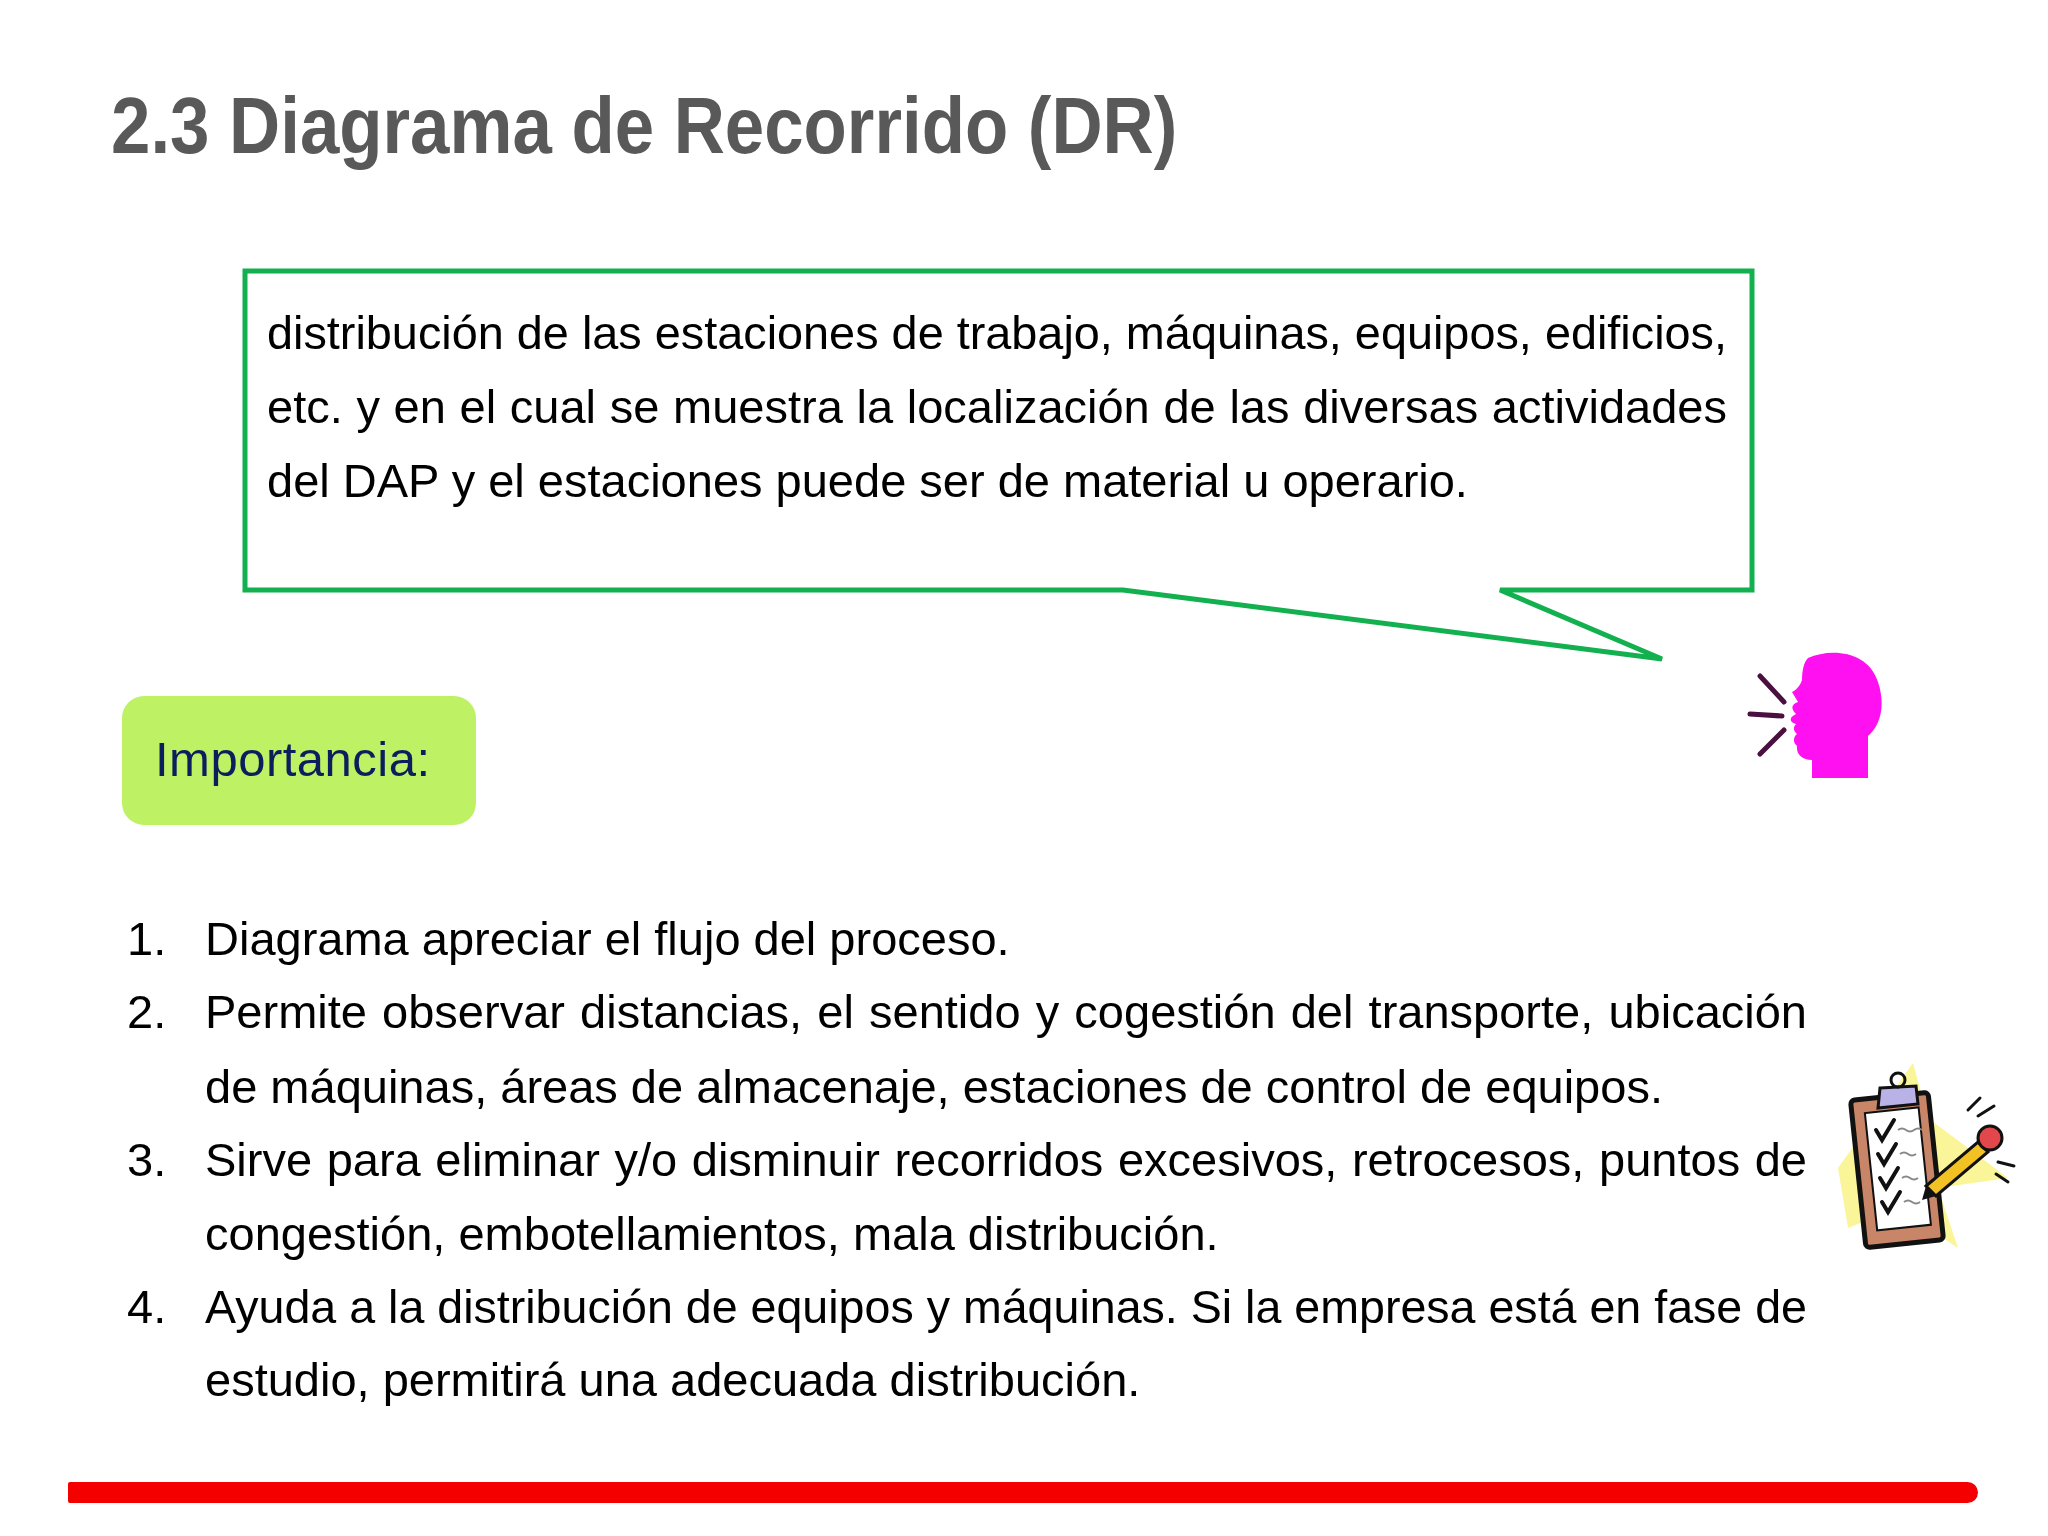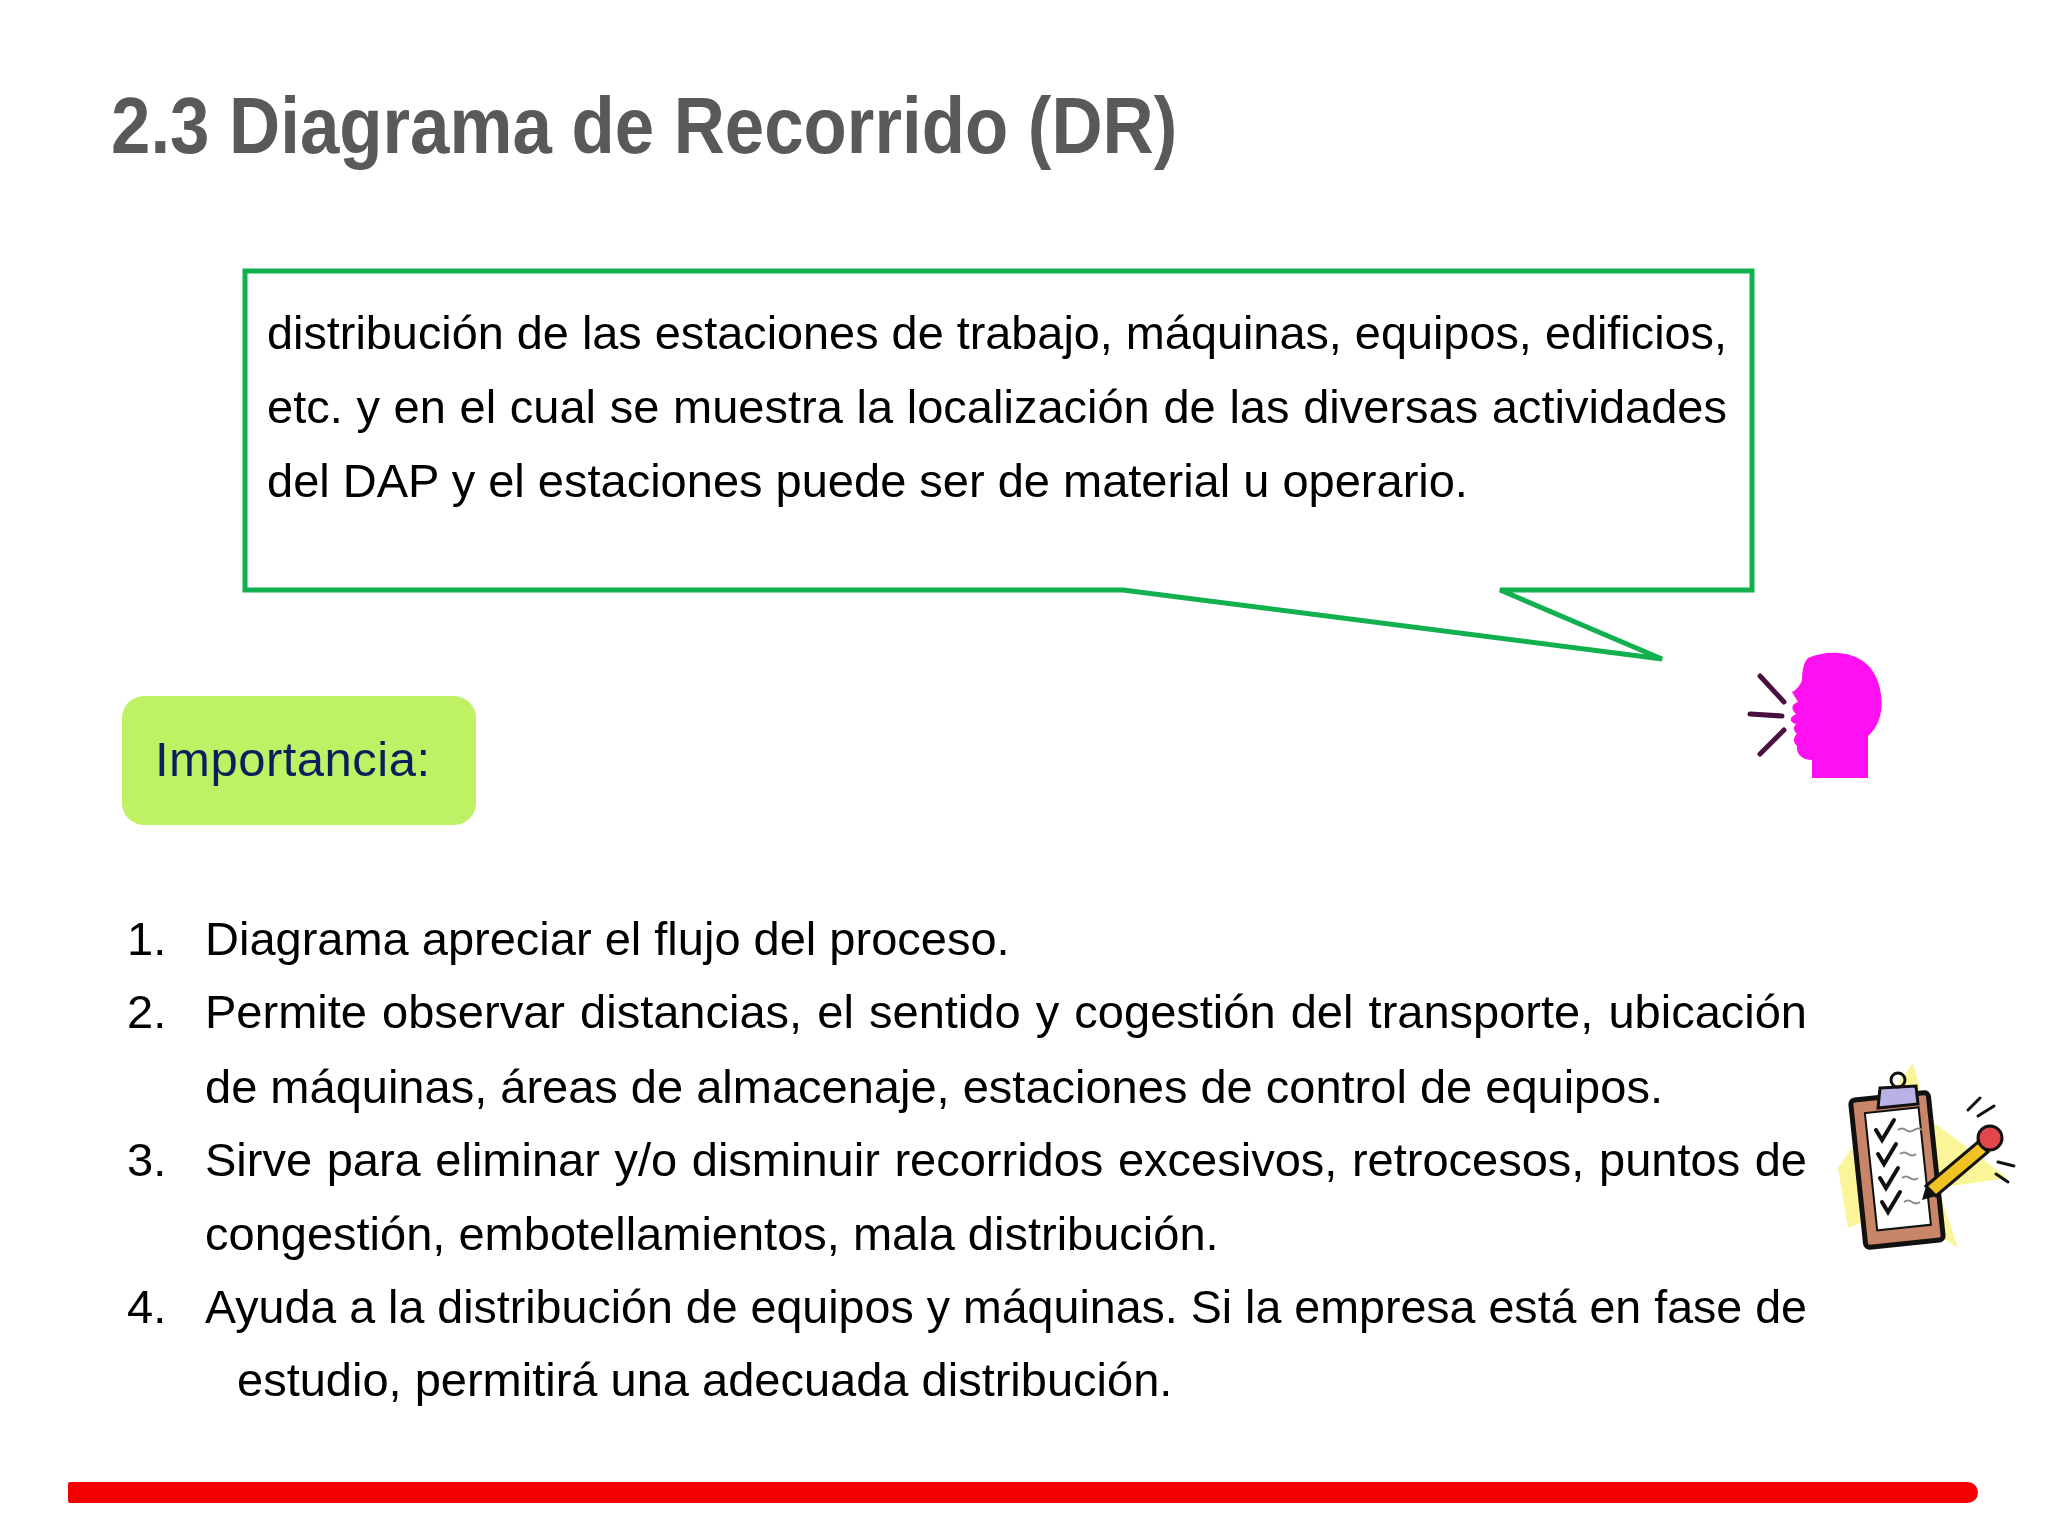--- a/index.html
+++ b/index.html
@@ -62,21 +62,21 @@
   <span class="list-line list-num" style="top:975px">2.</span>
   <span class="list-line list-text" style="top: 975px; width: 1602px; text-align-last: justify;">Permite observar distancias, el sentido y cogestión  del transporte, ubicación</span>
   <span class="list-line list-text last" style="top: 1050px; width: 1602px; text-align-last: left;">de máquinas, áreas de almacenaje, estaciones de control de equipos.</span>
 
   <span class="list-line list-num" style="top:1123px">3.</span>
   <span class="list-line list-text" style="top: 1123px; width: 1602px; text-align-last: justify;">Sirve para eliminar y/o disminuir recorridos excesivos, retrocesos, puntos de</span>
   <span class="list-line list-text last" style="top: 1197px; width: 1602px; text-align-last: left;">congestión, embotellamientos, mala distribución.</span>
 
   <span class="list-line list-num" style="top:1270px">4.</span>
   <span class="list-line list-text" style="top: 1270px; width: 1616.41px; text-align-last: justify; transform-origin: left center; transform: scaleX(0.991087);">Ayuda a la distribución de equipos y máquinas. Si la empresa está en fase de</span>
-  <span class="list-line list-text last" style="top: 1343px; width: 1602px; text-align-last: left; margin-left: 32px;">estudio, permitirá  una adecuada distribución.</span>
+  <span class="list-line list-text last" style="top: 1343px; width: 1602px; text-align-last: left;">estudio, permitirá  una adecuada distribución.</span>
 </div>
 
 <svg class="head-icon" viewBox="0 0 150 130">
   <path d="M68 8 C90 -2 128 0 138 32 C146 56 140 76 128 86 L128 128 L72 128 L72 110
            C62 110 56 104 57 96 C52 92 54 86 57 84 C52 80 54 76 56 74 C50 72 48 68 56 64
            C50 58 52 54 58 52 L52 42 C56 40 60 36 62 30 C62 20 64 12 68 8 Z" fill="#FF10F0"></path>
   <path d="M20 26 L44 52" stroke="#4A1040" stroke-width="5" stroke-linecap="round"></path>
   <path d="M10 64 L42 66" stroke="#4A1040" stroke-width="5" stroke-linecap="round"></path>
   <path d="M20 104 L44 80" stroke="#4A1040" stroke-width="5" stroke-linecap="round"></path>
 </svg>

